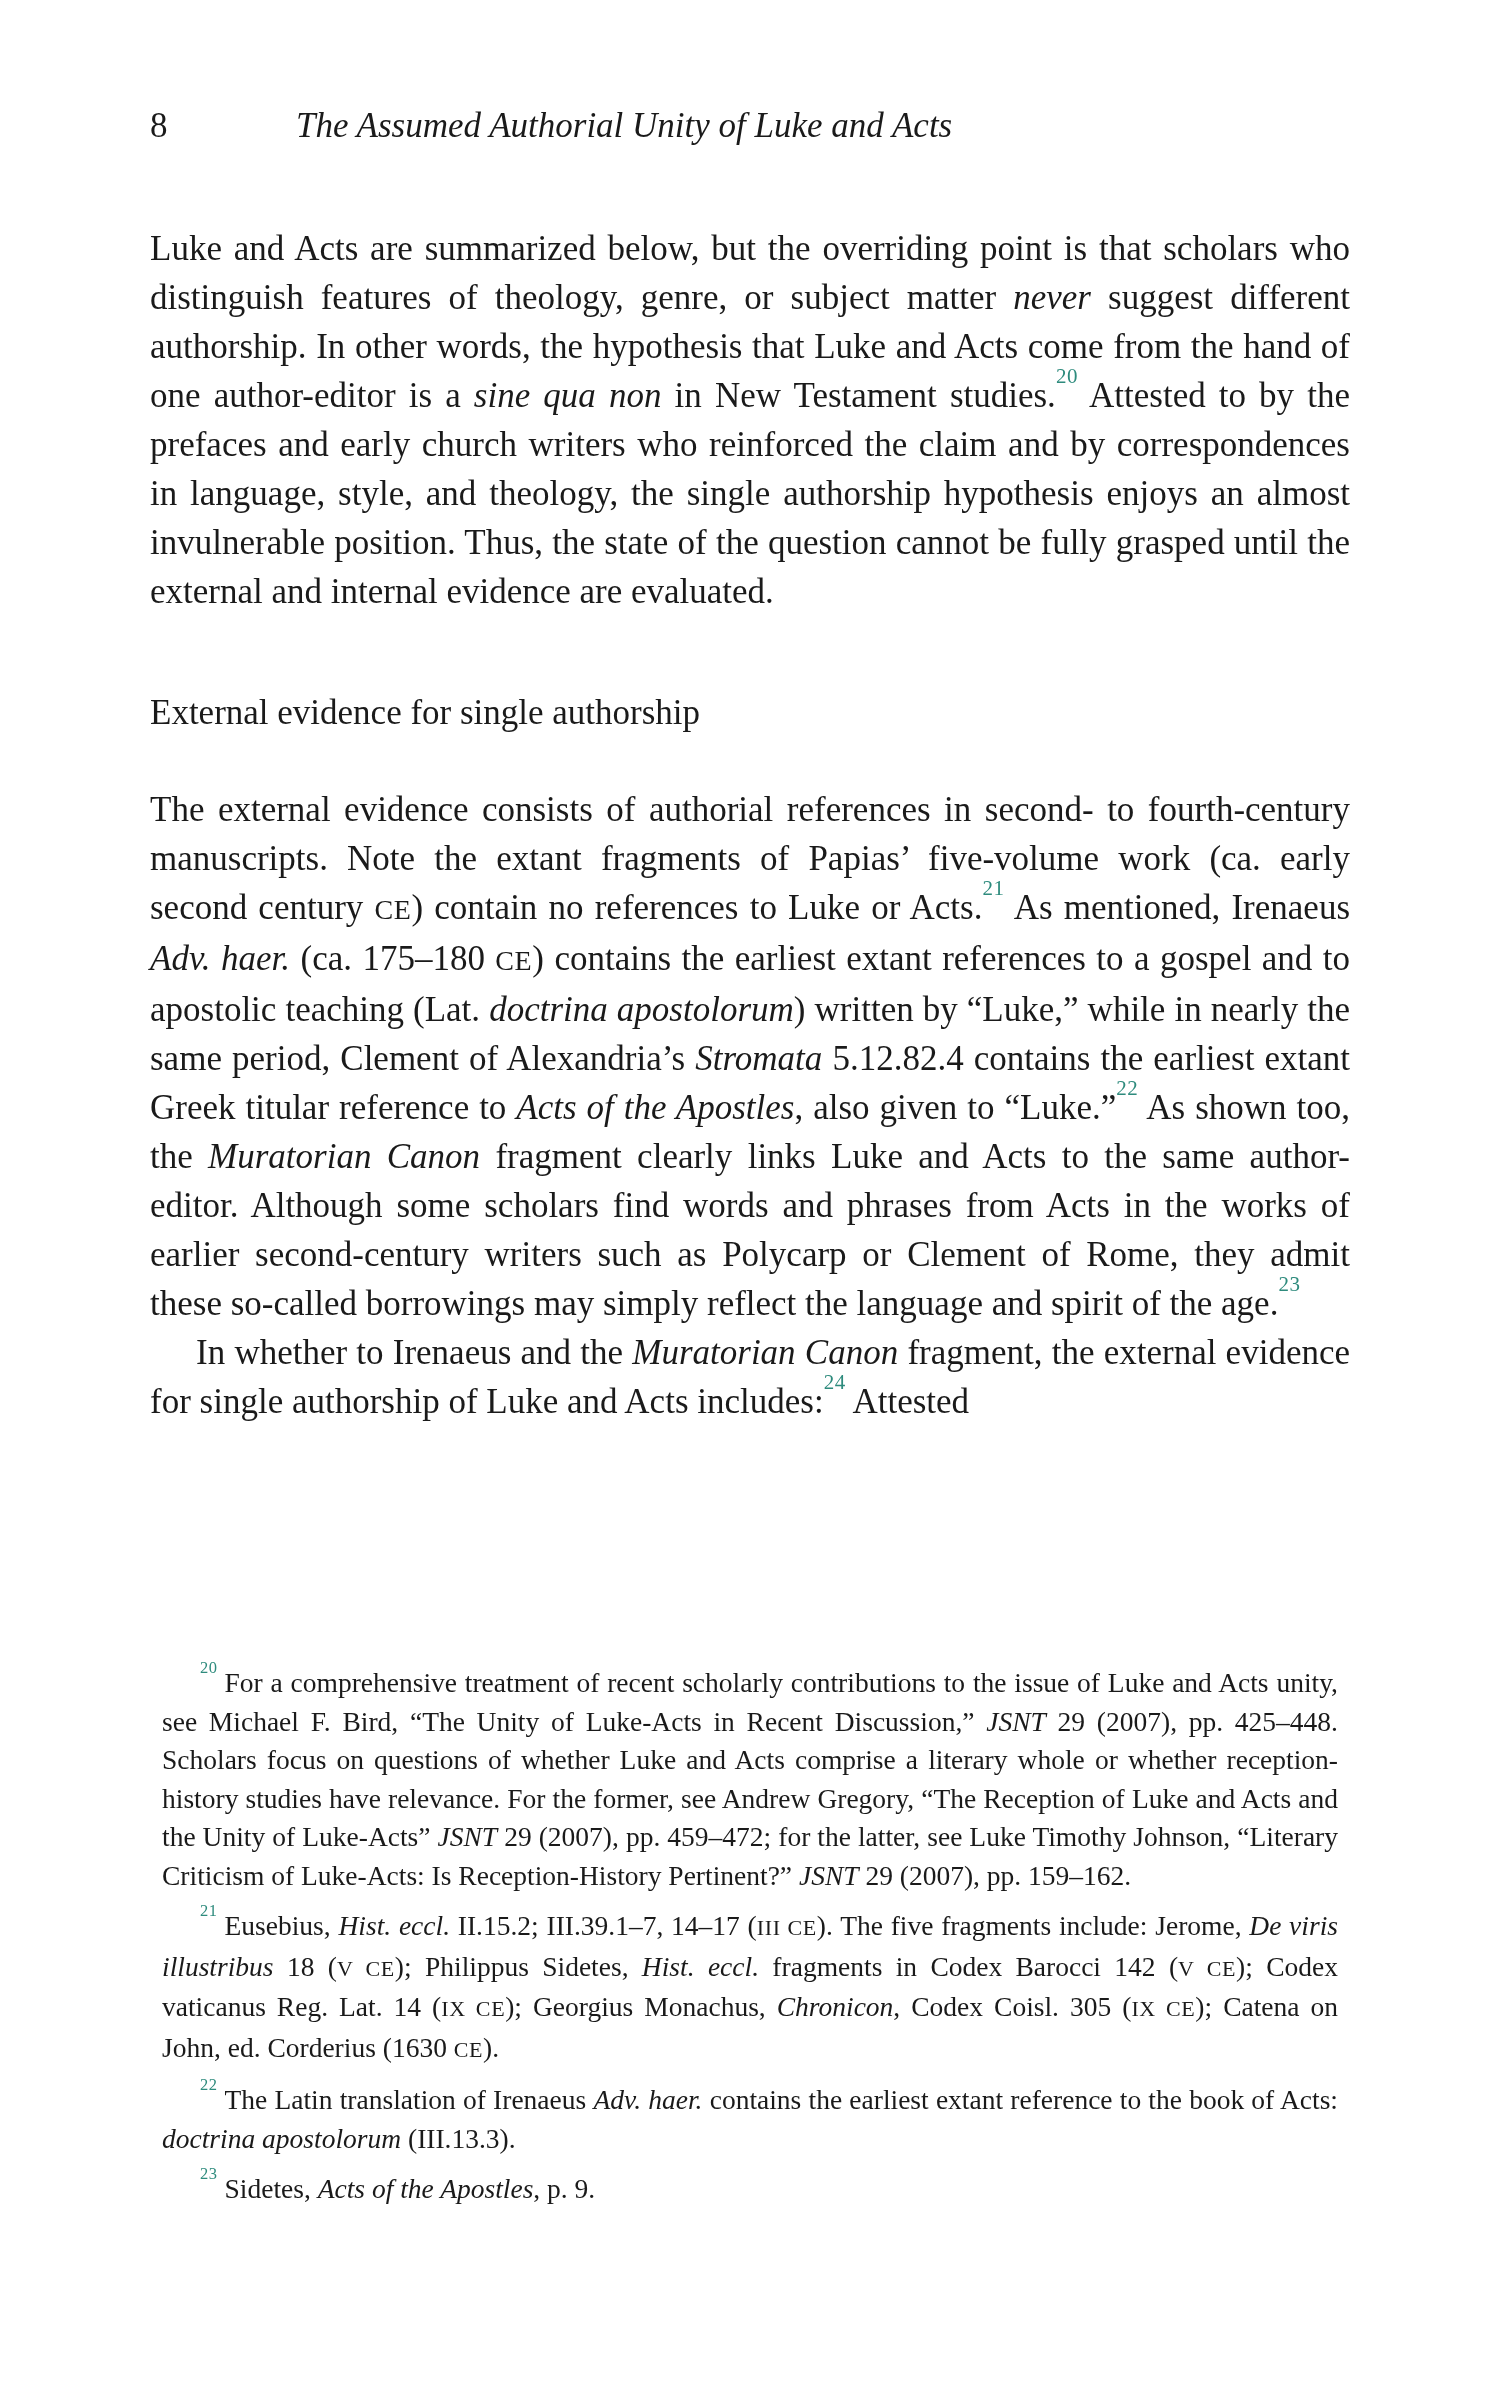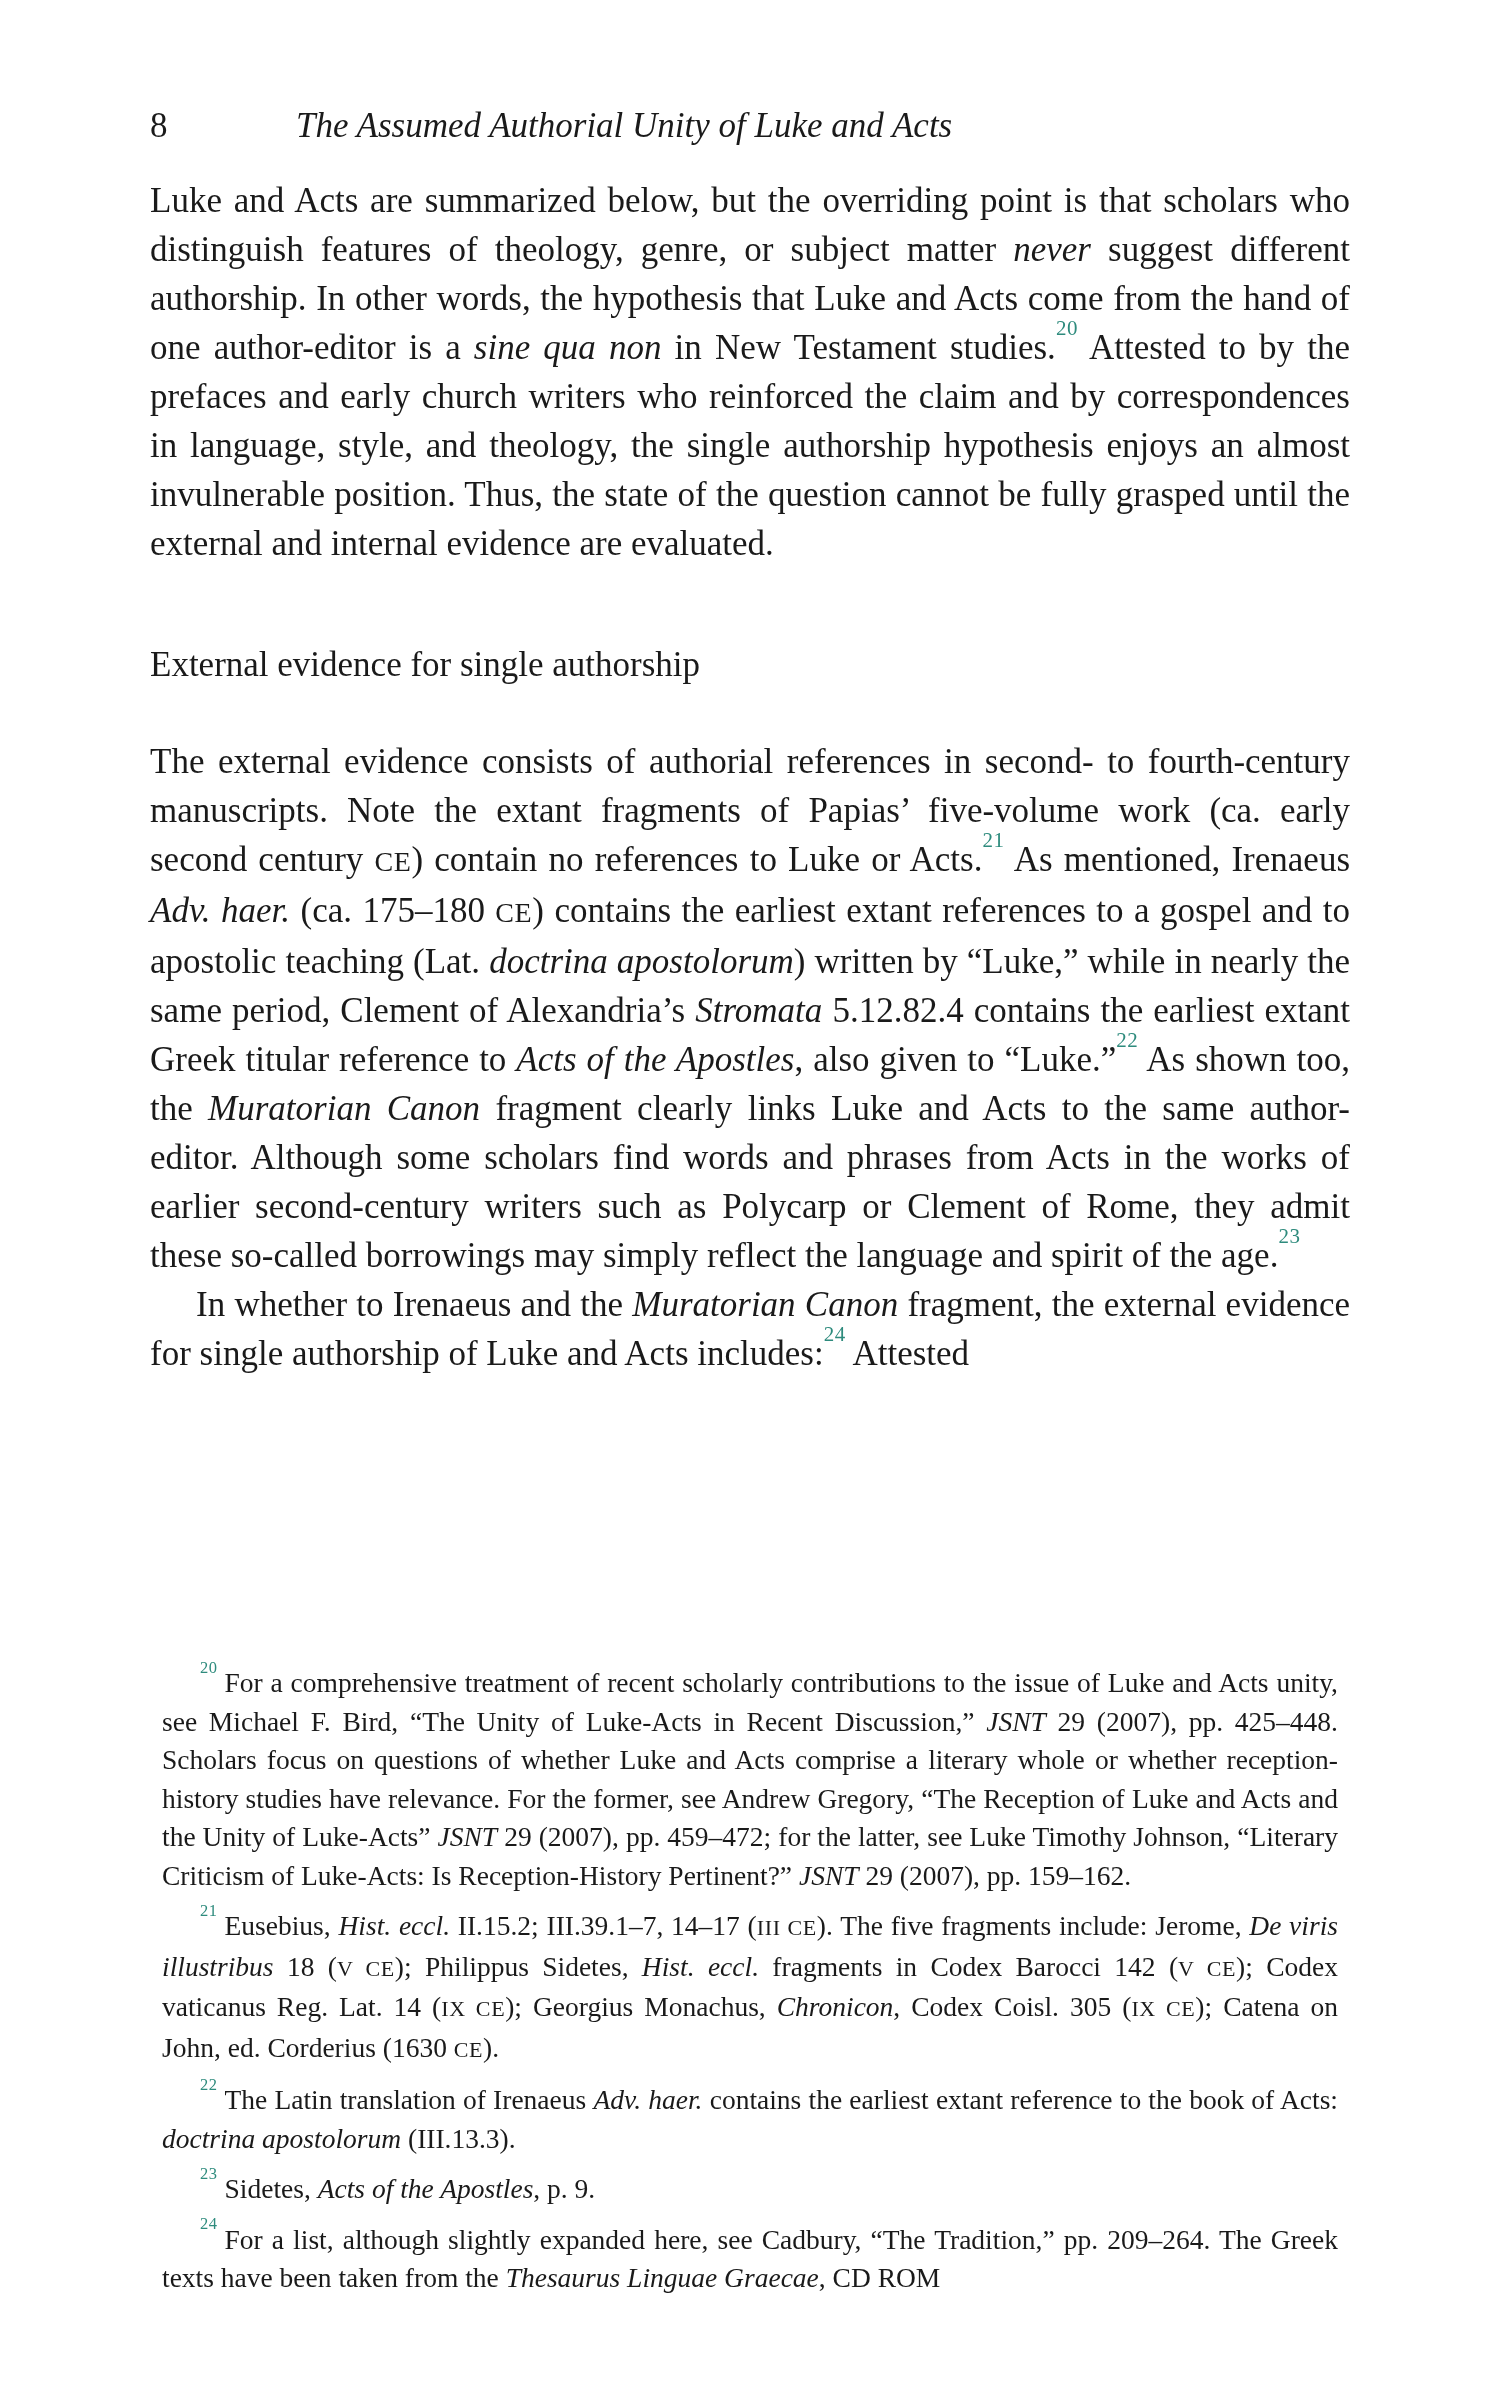--- a/index.html
+++ b/index.html
@@ -17,21 +17,21 @@
   }
   .running-head {
     display: flex;
     align-items: baseline;
     font-size: 35px;
     line-height: 44px;
   }
   .page-number { min-width: 30px; }
   .running-title { font-style: italic; margin-left: 116px; }
   .body-text {
-    margin-top: 28px;
+    margin-top: 76px;
     font-size: 35px;
     line-height: 49px;
   }
   p.para { margin: 0; text-align: justify; }
   p.para.indent { text-indent: 46px; }
   .section-heading {
     font-size: 35px;
     font-weight: normal;
     margin: 72px 0 48px 0;
     line-height: 49px;
@@ -71,16 +71,15 @@
     <h2 class="section-heading">External evidence for single authorship</h2>
     <p class="para"><span>The external evidence consists of authorial references in second- to fourth-century manuscripts. Note the extant fragments of Papias’ five-volume work (ca. early second century </span><span class="sc">CE</span><span>) contain no references to Luke or Acts.</span><sup class="fn-ref">21</sup><span> As mentioned, Irenaeus </span><em>Adv. haer.</em><span> (ca. 175–180 </span><span class="sc">CE</span><span>) contains the earliest extant references to a gospel and to apostolic teaching (Lat. </span><em>doctrina apostolorum</em><span>) written by “Luke,” while in nearly the same period, Clement of Alexandria’s </span><em>Stromata</em><span> 5.12.82.4 contains the earliest extant Greek titular reference to </span><em>Acts of the Apostles</em><span>, also given to “Luke.”</span><sup class="fn-ref">22</sup><span> As shown too, the </span><em>Muratorian Canon</em><span> fragment clearly links Luke and Acts to the same author-editor. Although some scholars find words and phrases from Acts in the works of earlier second-century writers such as Polycarp or Clement of Rome, they admit these so-called borrowings may simply reflect the language and spirit of the age.</span><sup class="fn-ref">23</sup></p>
     <p class="para indent"><span>In whether to Irenaeus and the </span><em>Muratorian Canon</em><span> fragment, the external evidence for single authorship of Luke and Acts includes:</span><sup class="fn-ref">24</sup><span> Attested</span></p>
   </main>
 
   <footer class="footnotes">
     <p class="footnote"><sup class="fn-ref">20</sup><span>For a comprehensive treatment of recent scholarly contributions to the issue of Luke and Acts unity, see Michael F. Bird, “The Unity of Luke-Acts in Recent Discussion,” </span><em>JSNT</em><span> 29 (2007), pp. 425–448. Scholars focus on questions of whether Luke and Acts comprise a literary whole or whether reception-history studies have relevance. For the former, see Andrew Gregory, “The Reception of Luke and Acts and the Unity of Luke-Acts” </span><em>JSNT</em><span> 29 (2007), pp. 459–472; for the latter, see Luke Timothy Johnson, “Literary Criticism of Luke-Acts: Is Reception-History Pertinent?” </span><em>JSNT</em><span> 29 (2007), pp. 159–162.</span></p>
     <p class="footnote"><sup class="fn-ref">21</sup><span>Eusebius, </span><em>Hist. eccl.</em><span> II.15.2; III.39.1–7, 14–17 (</span><span class="sc">III CE</span><span>). The five fragments include: Jerome, </span><em>De viris illustribus</em><span> 18 (</span><span class="sc">V CE</span><span>); Philippus Sidetes, </span><em>Hist. eccl.</em><span> fragments in Codex Barocci 142 (</span><span class="sc">V CE</span><span>); Codex vaticanus Reg. Lat. 14 (</span><span class="sc">IX CE</span><span>); Georgius Monachus, </span><em>Chronicon</em><span>, Codex Coisl. 305 (</span><span class="sc">IX CE</span><span>); Catena on John, ed. Corderius (1630 </span><span class="sc">CE</span><span>).</span></p>
     <p class="footnote"><sup class="fn-ref">22</sup><span>The Latin translation of Irenaeus </span><em>Adv. haer.</em><span> contains the earliest extant reference to the book of Acts: </span><em>doctrina apostolorum</em><span> (III.13.3).</span></p>
     <p class="footnote"><sup class="fn-ref">23</sup><span>Sidetes, </span><em>Acts of the Apostles</em><span>, p. 9.</span></p>
-    <p class="footnote"><sup class="fn-ref">24</sup><span>For a list, although slightly expanded here, see Cadbury, “The Tradition,” pp. 209–264. The Greek texts have been taken from the </span><em>Thesaurus Linguae Graecae</em><span>, CD ROM</span></p>
   </footer>
 
 </div>
 
 </body></html>

